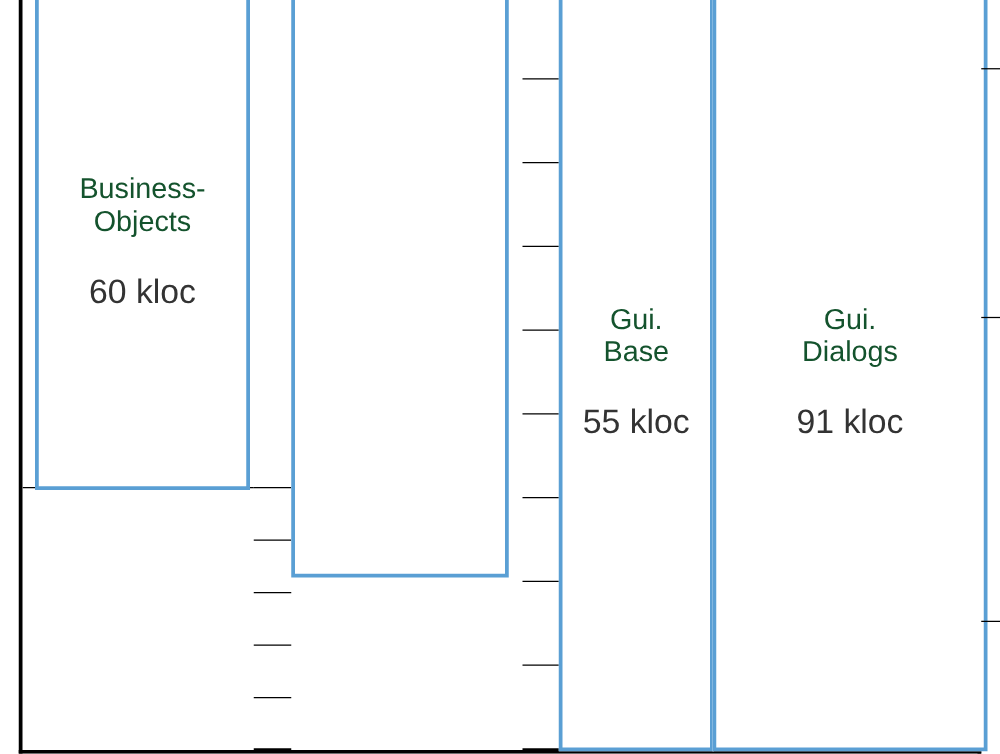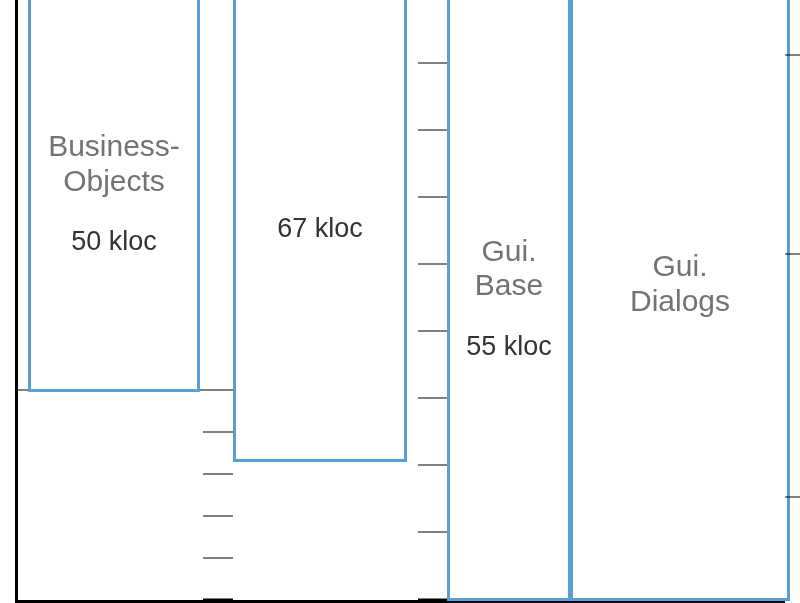--- a/index.html
+++ b/index.html
@@ -34,22 +34,22 @@
     border: 3px solid #5a9fd4;
     background: #fff;
     display: flex;
     flex-direction: column;
     align-items: center;
     justify-content: center;
     text-align: center;
     padding: 10px;
   }
   .box-label {
-    font-size: 30px;
-    color: #737373;
+    font-size: 23px;
+    color: #14532d;
     line-height: 1.15;
     margin-bottom: 28px;
   }
   .box-value {
     font-size: 27px;
     color: #333;
   }
 </style>
 </head>
 <body>
@@ -74,31 +74,31 @@
       <line x1="400" x2="430" y1="532" y2="532"></line>
       <line x1="400" x2="430" y1="600" y2="600" class="thick"></line>
       <line x1="770" x2="800" y1="55" y2="55"></line>
       <line x1="770" x2="800" y1="254" y2="254"></line>
       <line x1="770" x2="800" y1="497" y2="497"></line>
     </svg>
 </div>
 
 <div id="box-0" class="box" style="left: 28px; top: -6px; width: 172px; height: 398px;">
   <div class="box-label">Business-<br>Objects</div>
-  <div class="box-value">50 kloc</div>
+  <div class="box-value">60 kloc</div>
 </div>
 <div id="box-1" class="box" style="left: 233px; top: -6px; width: 174px; height: 468px;">
-  <div class="box-value">67 kloc</div>
 </div>
 <div id="box-2" class="box" style="left: 447px; top: -6px; width: 124px; height: 607px;">
   <div class="box-label">Gui.<br>Base</div>
   <div class="box-value">55 kloc</div>
 </div>
 <div id="box-3" class="box" style="left: 570px; top: -6px; width: 220px; height: 607px;">
   <div class="box-label">Gui.<br>Dialogs</div>
+  <div class="box-value">91 kloc</div>
 </div>
 
 <svg width="800" height="603" style="position:absolute;left:0;top:0;pointer-events:none">
   <g id="outer-ticks-g">
       <line x1="785" x2="800" y1="55" y2="55" stroke="#000" stroke-width="1"></line>
       <line x1="785" x2="800" y1="254" y2="254" stroke="#000" stroke-width="1"></line>
       <line x1="785" x2="800" y1="497" y2="497" stroke="#000" stroke-width="1"></line>
     </g>
 </svg>
 

